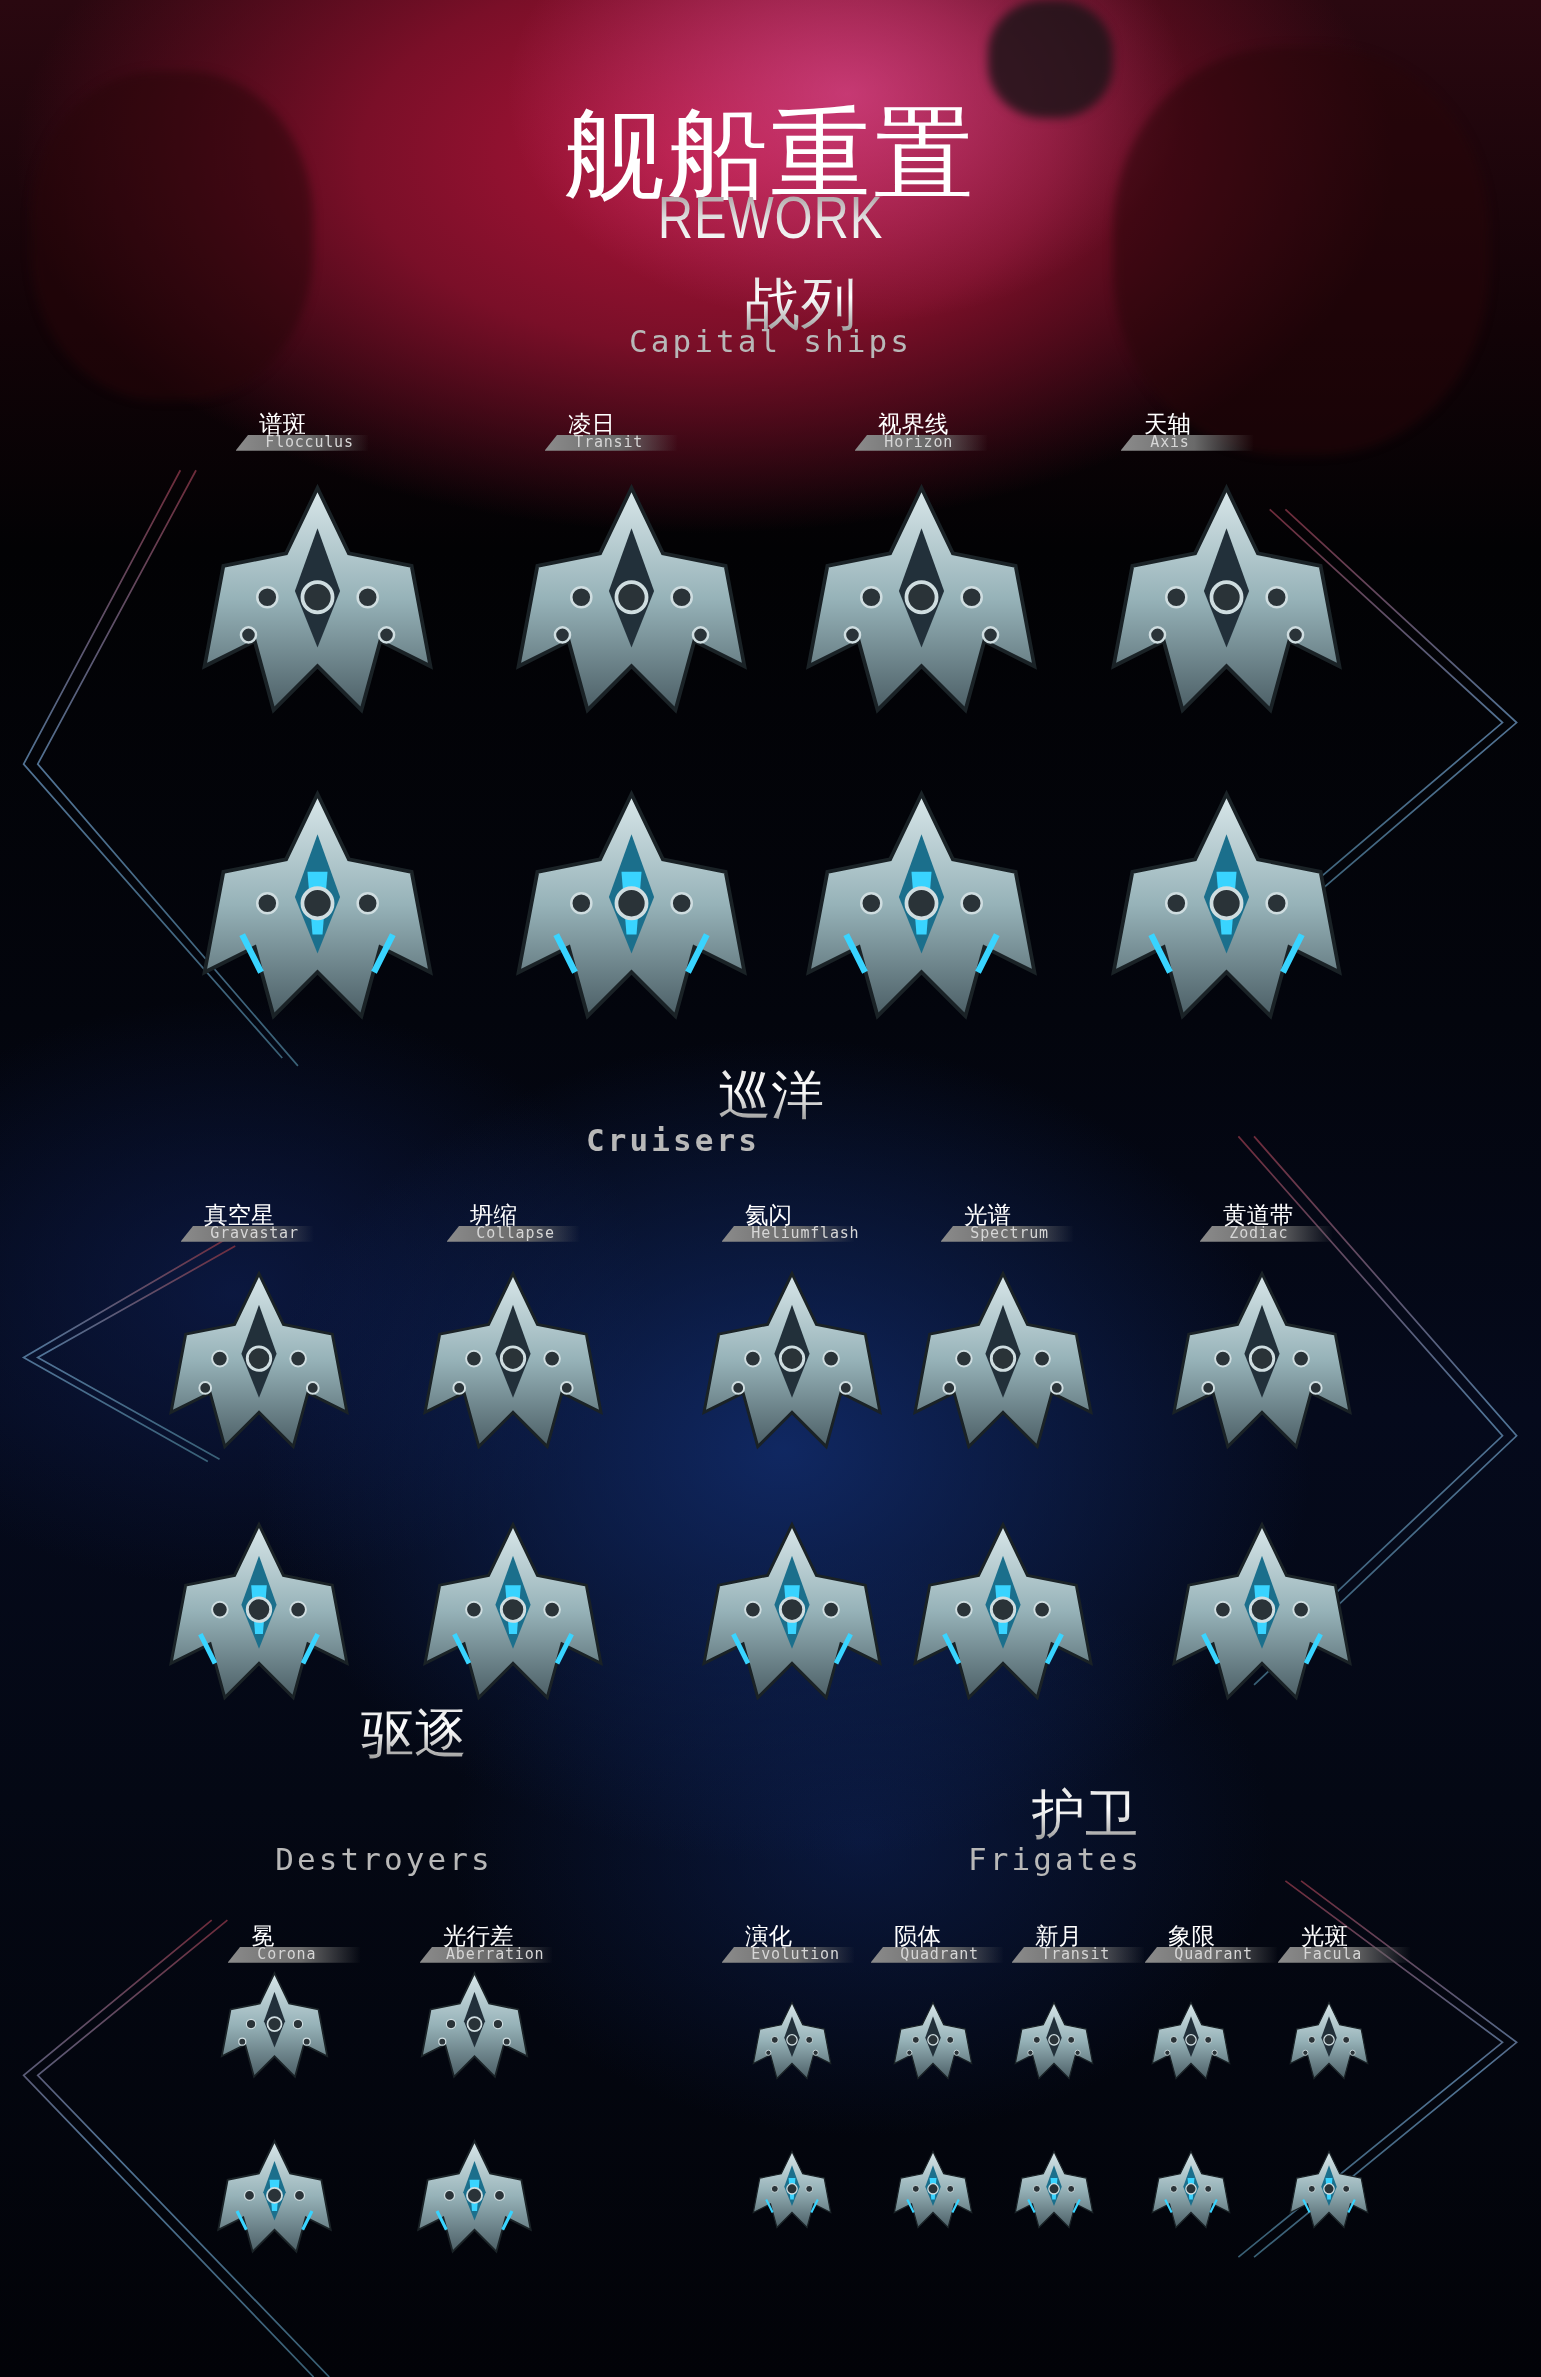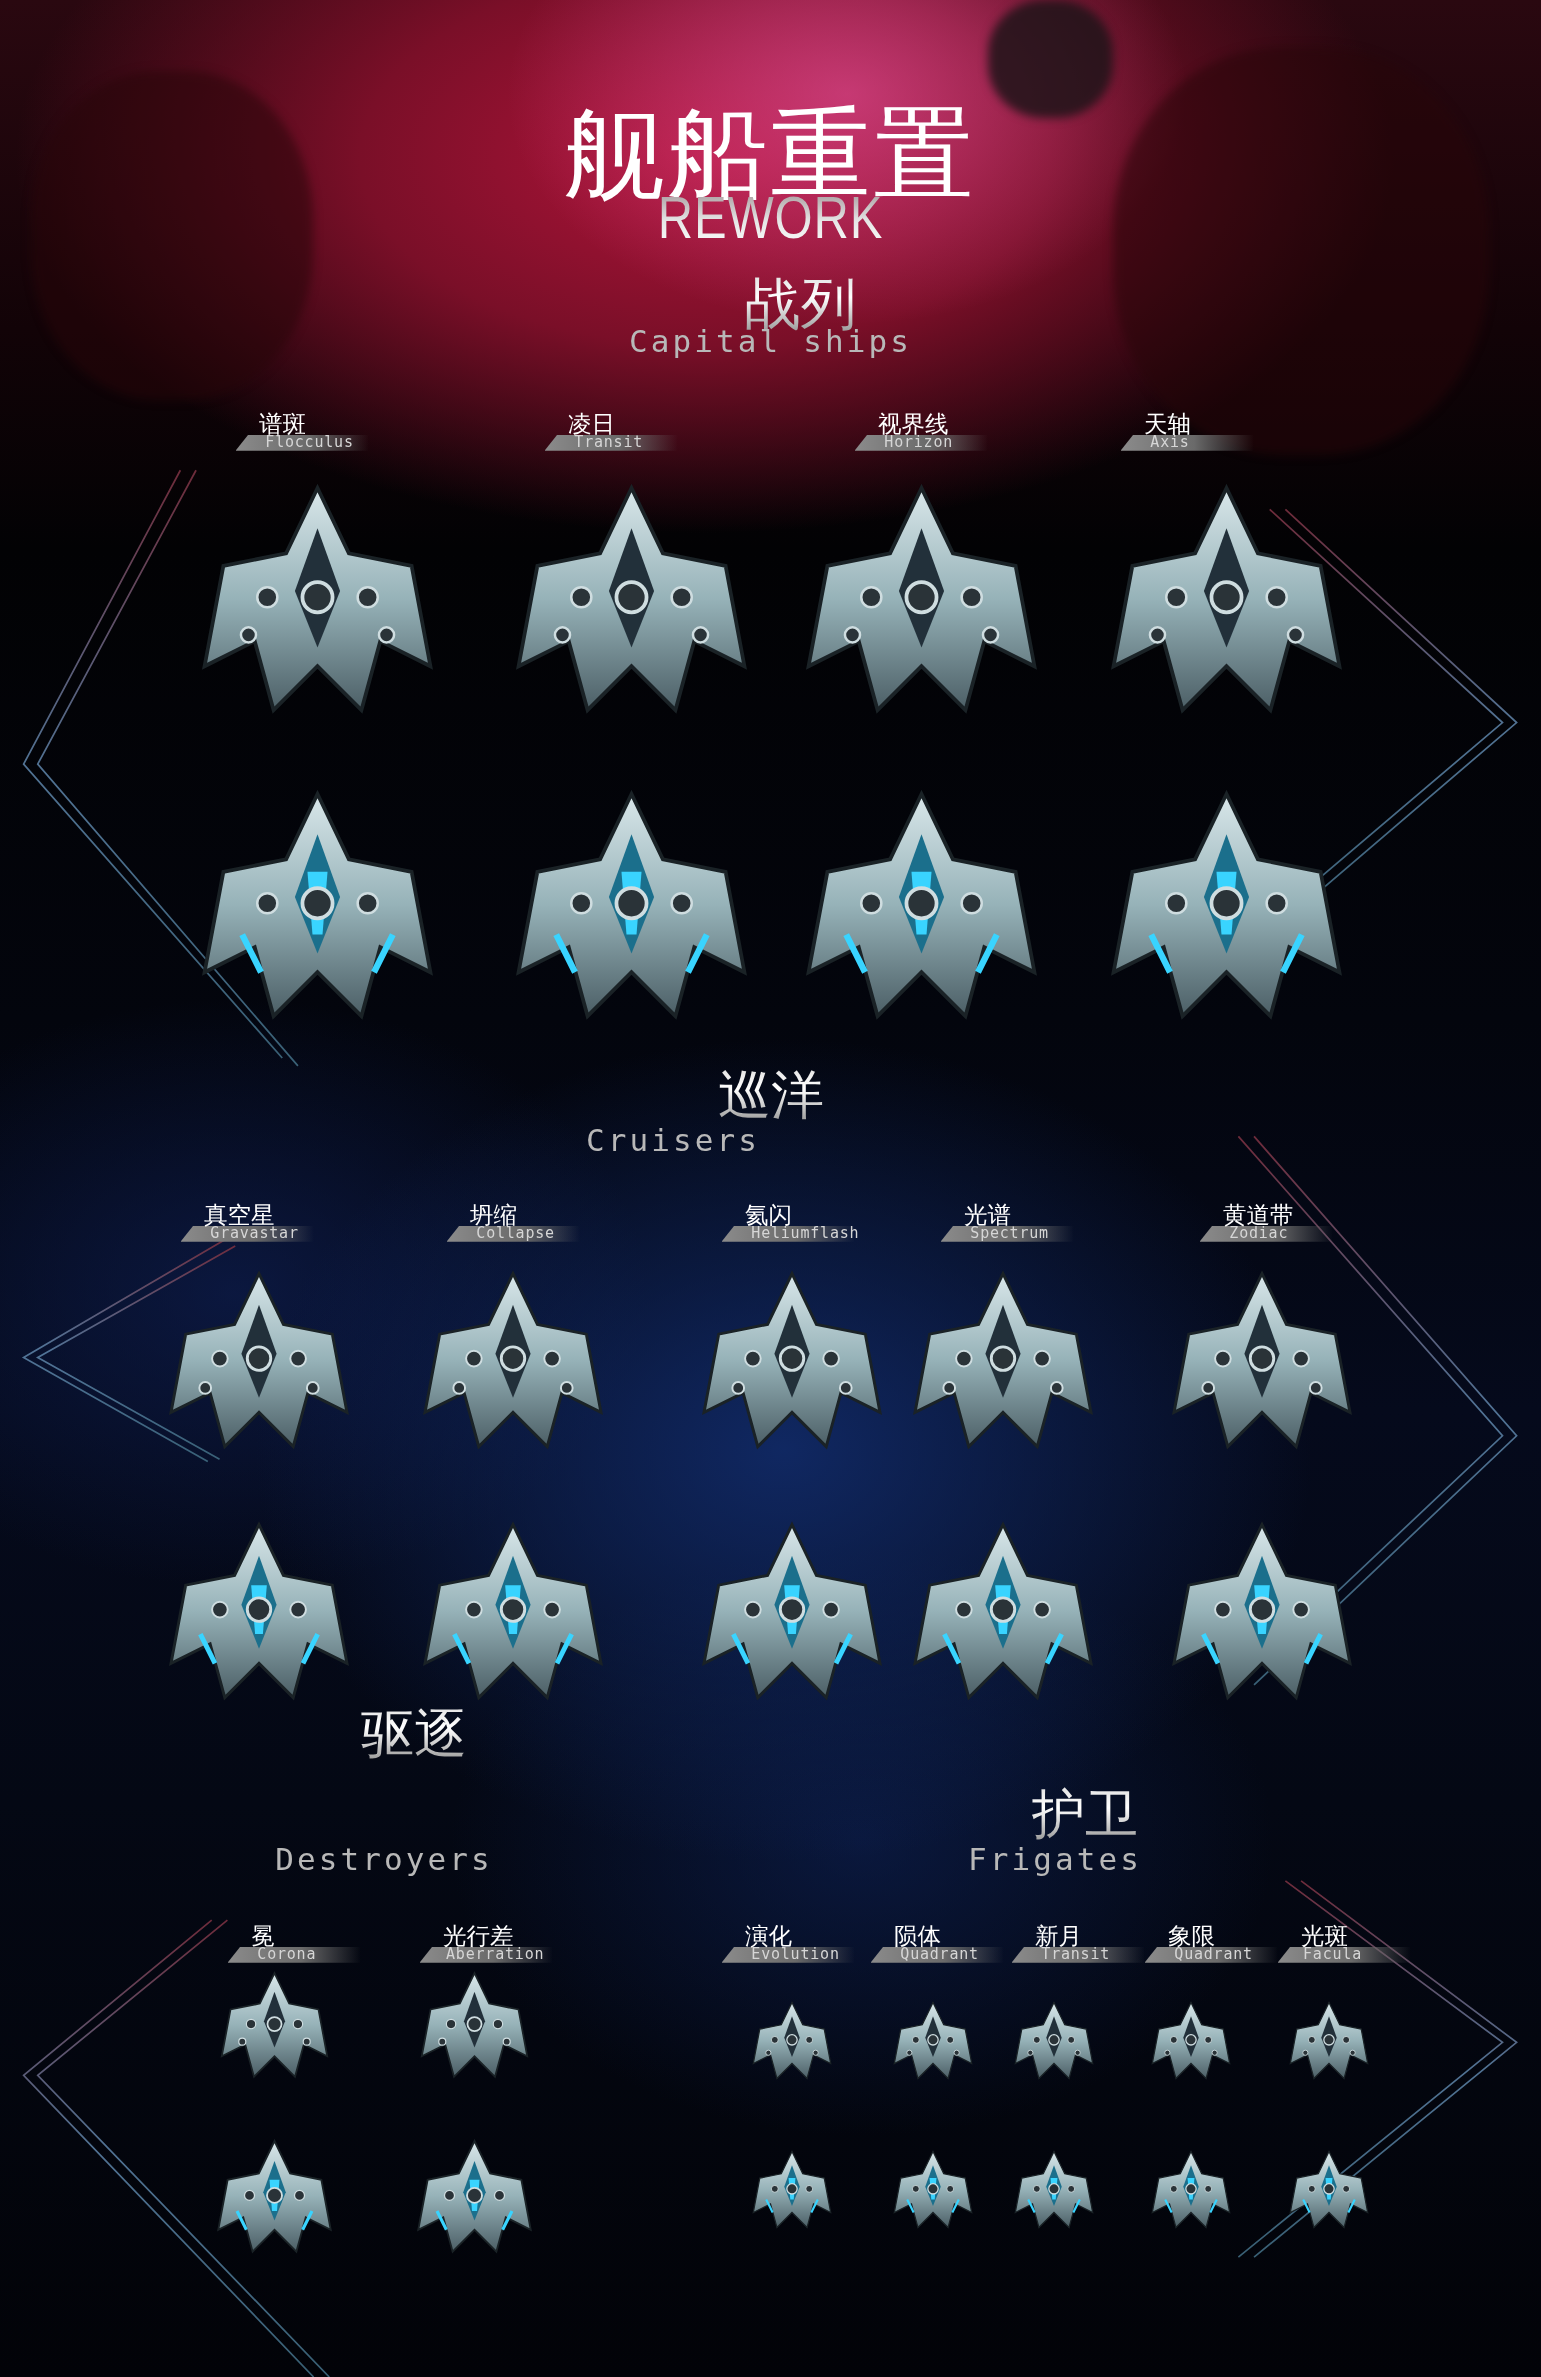--- a/index.html
+++ b/index.html
@@ -71,21 +71,21 @@
   </g>
 </svg>
 
 <div class="title-cn">舰船重置</div>
 <div class="title-en">REWORK</div>
 
 <div class="sec-cn" style="left:0;width:1541px;top:267px;font-size:56px;">战列</div>
 <div class="sec-en" style="left:0;width:1541px;top:323px;">Capital ships</div>
 
 <div class="sec-cn" style="left:0;width:1482px;top:1060px;">巡洋</div>
-<div class="sec-en" style="left:0;width:1346px;top:1122px;">Cruisers</div>
+<div class="sec-en" style="left:0;width:1346px;top:1122px;font-weight:bold;">Cruisers</div>
 
 <div class="sec-cn" style="left:227px;width:314px;top:1699px;">驱逐</div>
 <div class="sec-en" style="left:227px;width:314px;top:1841px;">Destroyers</div>
 
 <div class="sec-cn" style="left:898px;width:314px;top:1779px;">护卫</div>
 <div class="sec-en" style="left:898px;width:314px;top:1841px;">Frigates</div>
 
 <svg width="0" height="0" style="position:absolute">
   <defs>
     <linearGradient id="hull" x1="0" y1="0" x2="0" y2="1">

